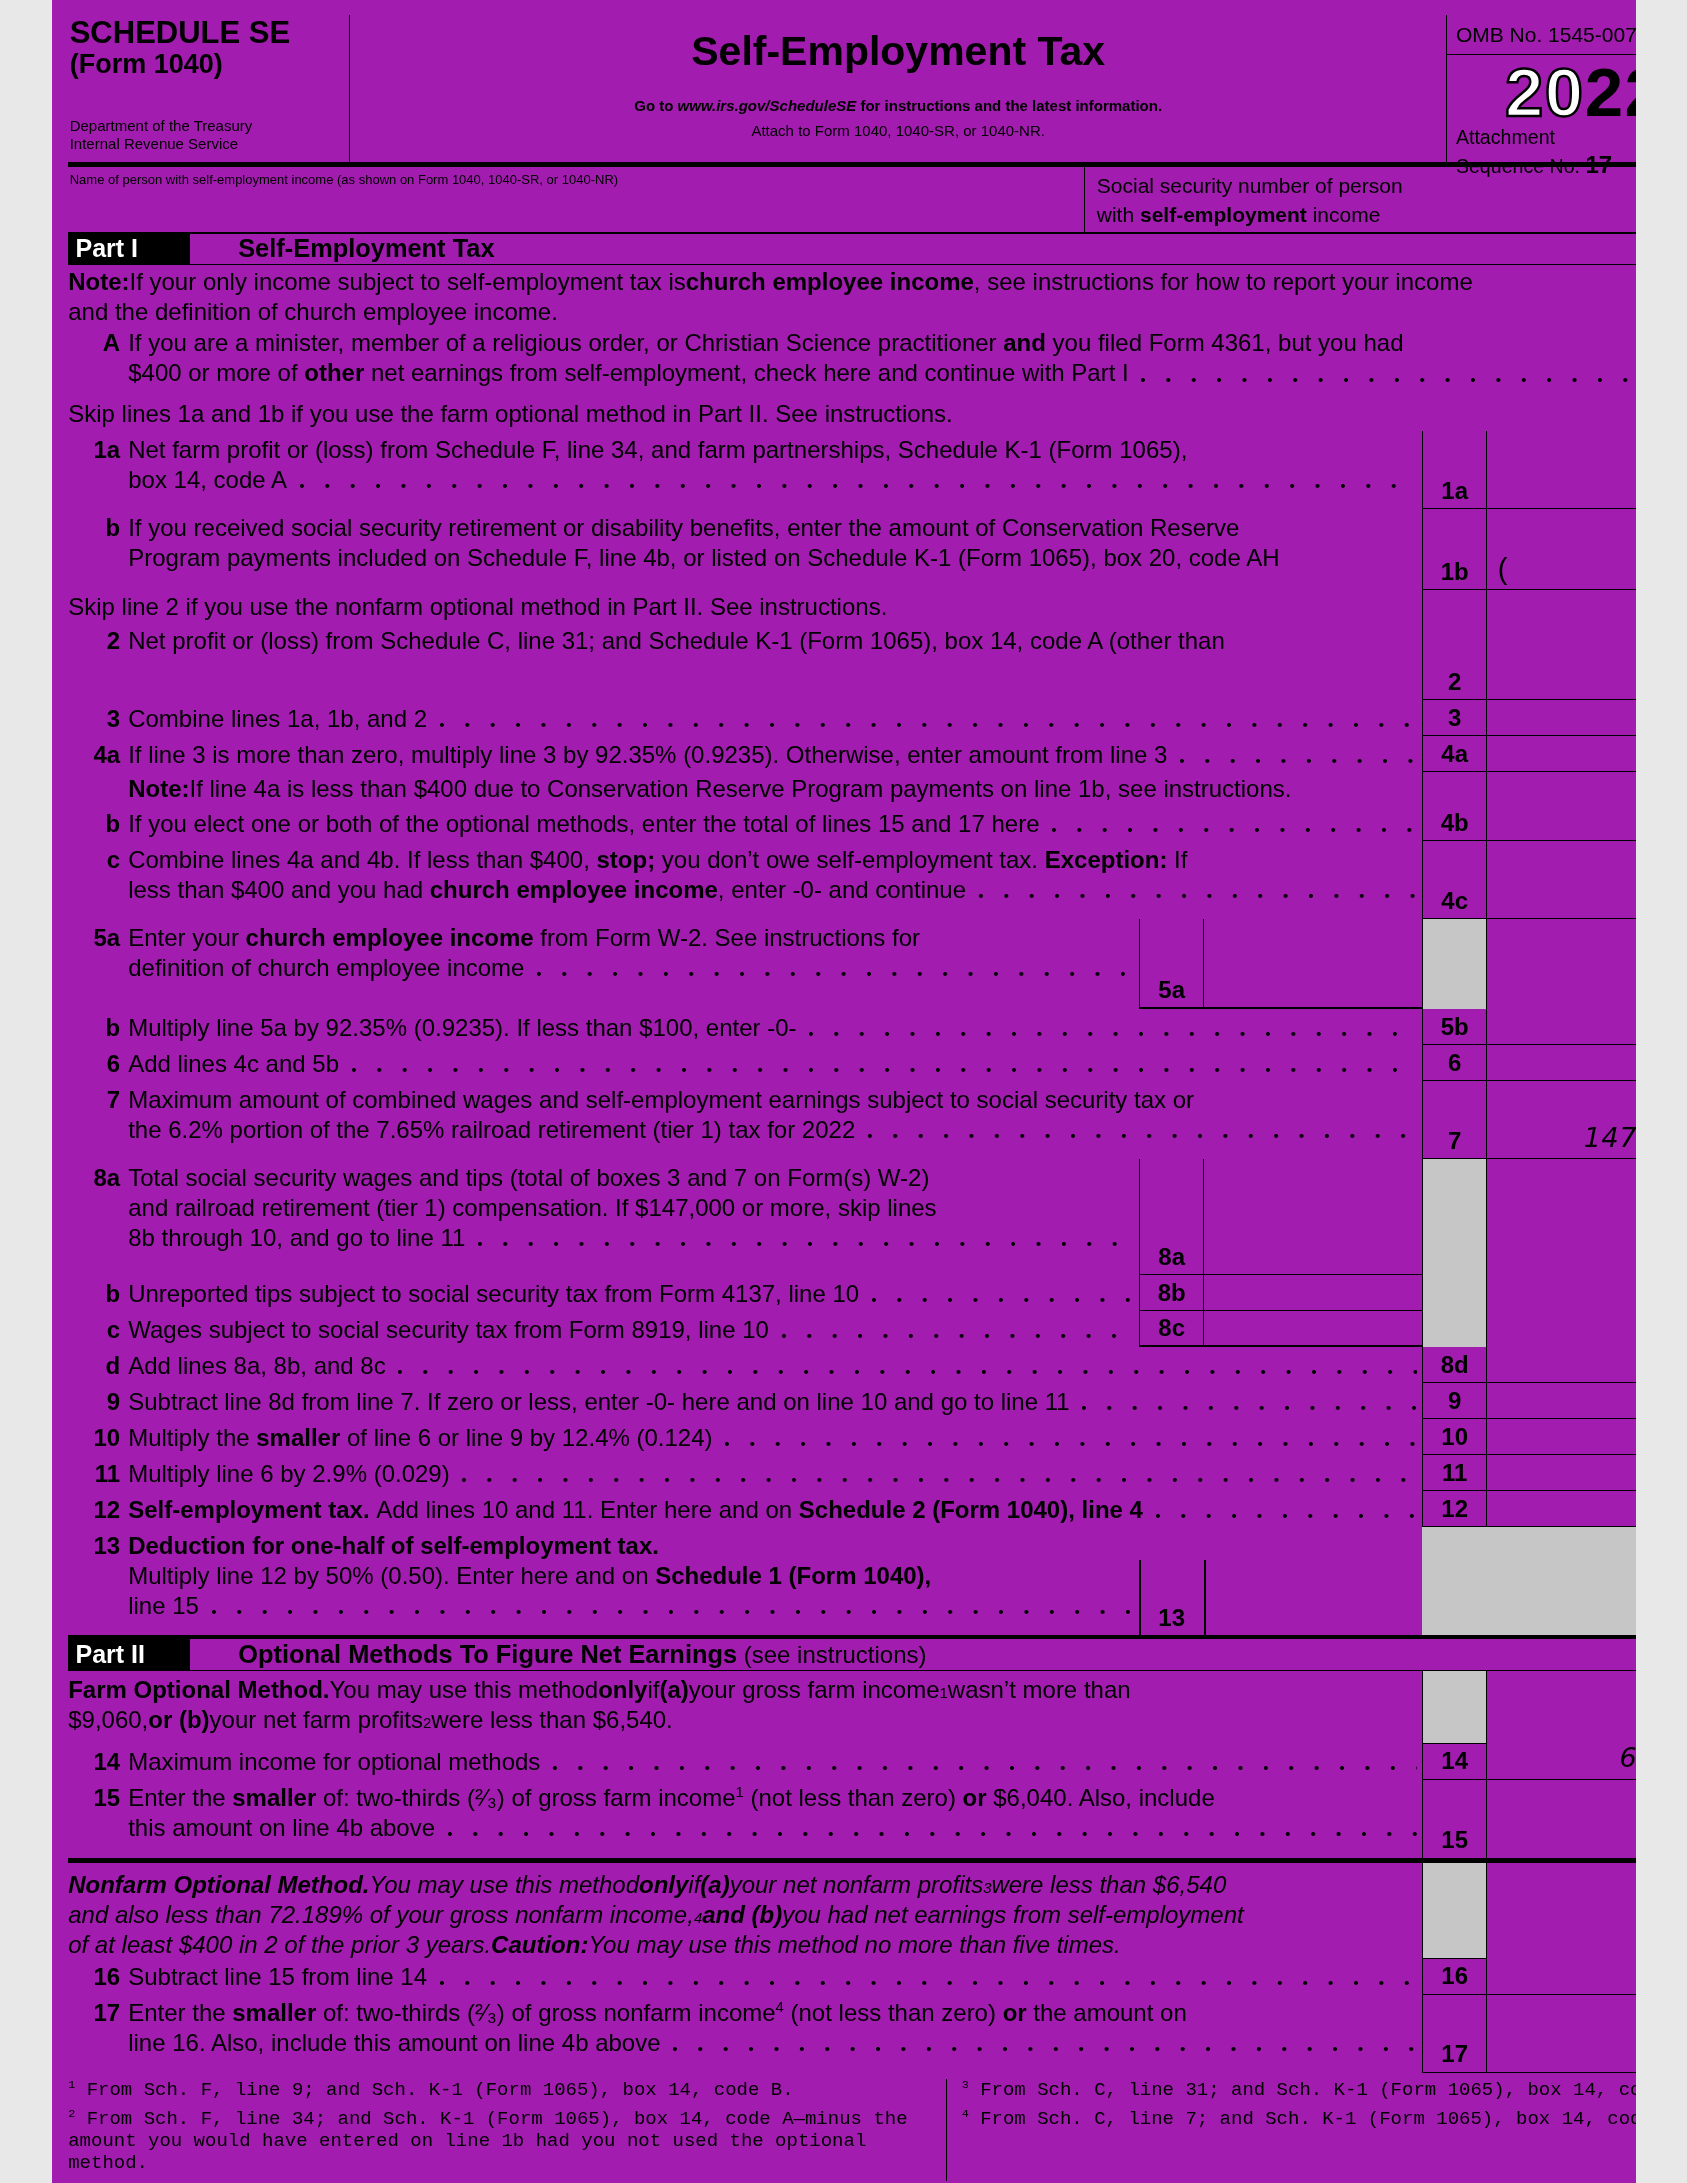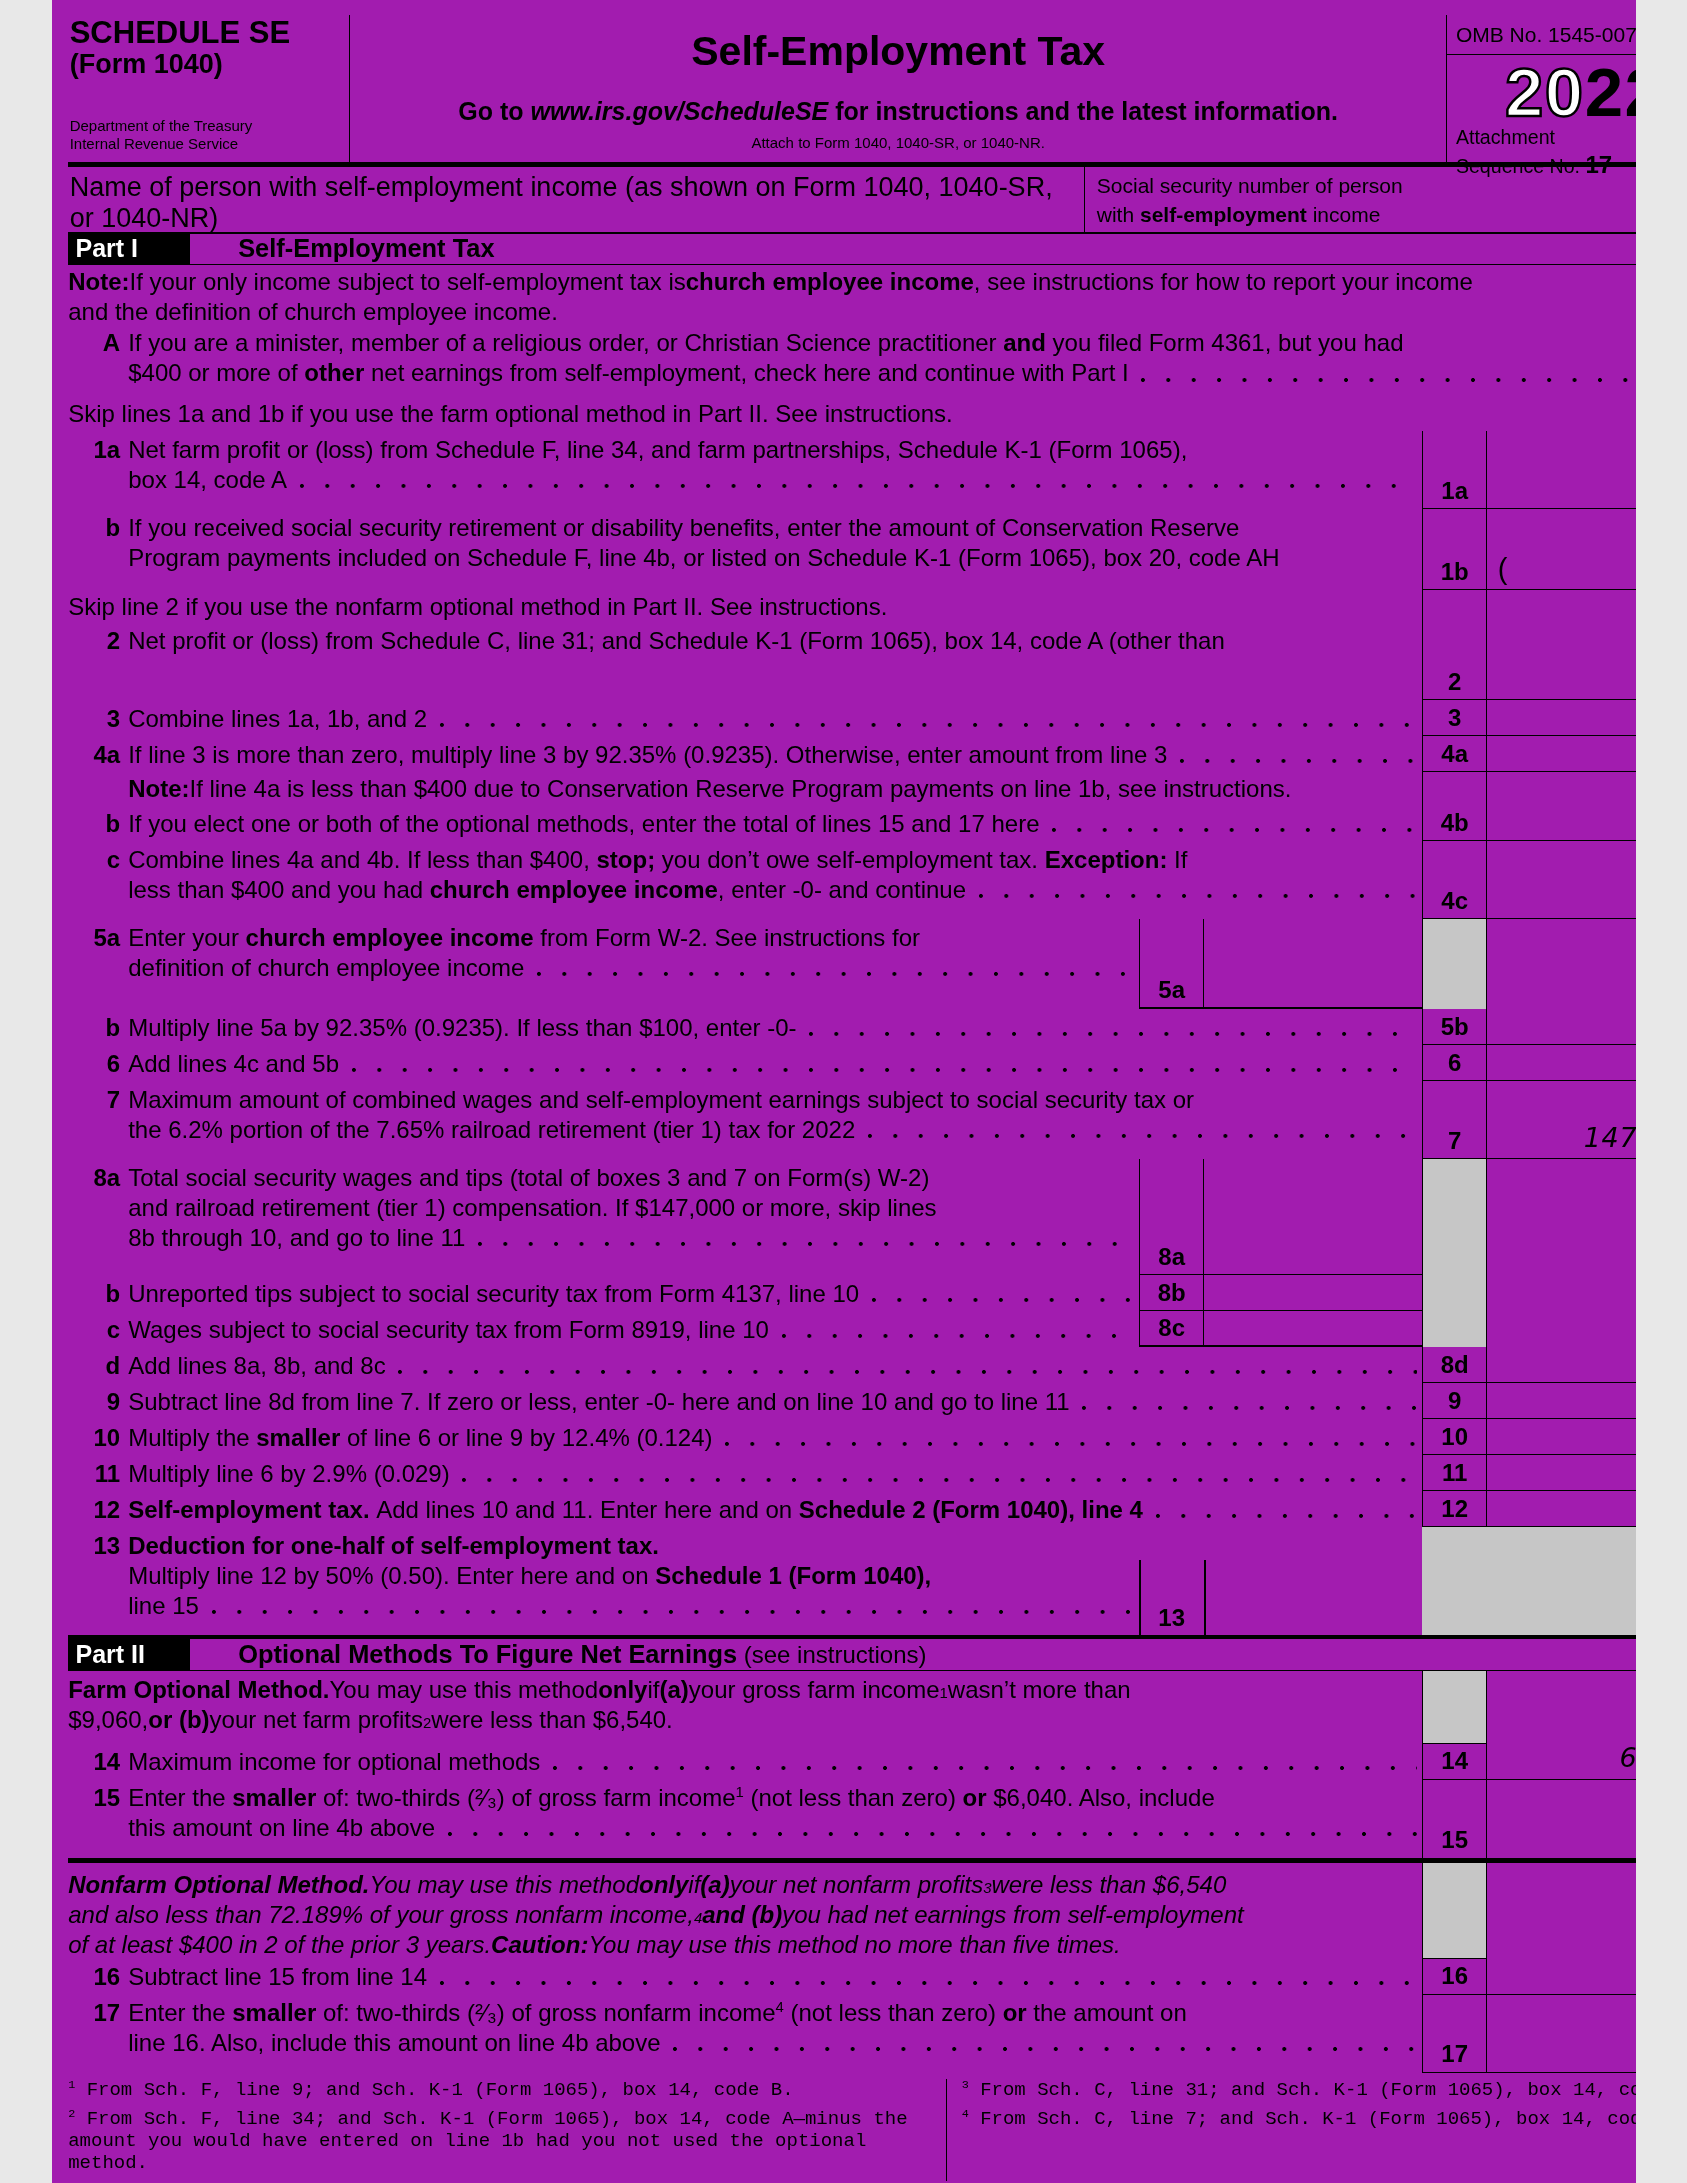--- a/index.html
+++ b/index.html
@@ -12,32 +12,32 @@
 
   
   .hdr{height:147px;border-bottom:5.1px solid #000;display:flex;}
   .hdr-left{width:282px;border-right:1.5px solid #000;padding:2.9px 4.4px 0 1.5px;box-sizing:border-box;}
   .sched{font-size:31px;font-weight:bold;line-height:1.05;}
   .form1040{font-size:27px;font-weight:bold;line-height:1.1;}
   .dept{font-size:15px;line-height:1.25;position:absolute;bottom:7.3px;}
   .hdr-left{position:relative;}
   .hdr-center{flex:1;text-align:center;position:relative;}
   .title{font-size:41px;font-weight:bold;margin-top:13px;}
-  .sub1{font-size:25px;font-weight:bold;margin-top:22px;}
+  .sub1{font-size:15px;font-weight:bold;margin-top:22px;}
   .sub2{font-size:15px;font-weight:normal;margin-top:8px;}
   .hdr-right{width:276px;border-left:1.5px solid #000;box-sizing:border-box;display:flex;flex-direction:column;}
   .omb{font-size:21px;padding:8.7px 8.7px 7.3px;border-bottom:1.5px solid #000;}
   .year{font-size:69px;font-weight:bold;text-align:center;line-height:0.95;padding-top:4.4px;letter-spacing:1.5px;}
   .y20{color:#fff;-webkit-text-stroke:2.5px #000;}
   .attach{margin-top:auto;padding:0 8.7px 5.8px;font-size:19.6px;line-height:1.25;}
   .attach .no{font-size:24px;font-weight:bold;}
 
   
   .namerow{height:65px;display:flex;border-bottom:2.2px solid #000;}
-  .namecell{flex:1;padding:5.8px 7.3px 0 1.5px;font-size:27px;}
+  .namecell{flex:1;padding:5.8px 7.3px 0 1.5px;font-size:13px;}
   .ssncell{width:638px;border-left:1.5px solid #000;padding:5.8px 0 0 11.6px;font-size:21px;line-height:1.35;box-sizing:border-box;}
 
   
   .partbar{height:30.5px;display:flex;border-bottom:1.5px solid #000;}
   .partbar2{border-top:4.4px solid #000;}
   .partbox{background:#000;color:#fff;font-weight:bold;font-size:25px;width:122px;
            display:flex;align-items:center;padding-left:7.3px;box-sizing:border-box;}
   .parttitle{font-weight:bold;font-size:25.4px;display:flex;align-items:center;padding-left:48px;}
   .partsub{font-weight:normal;font-size:24px;}
 

